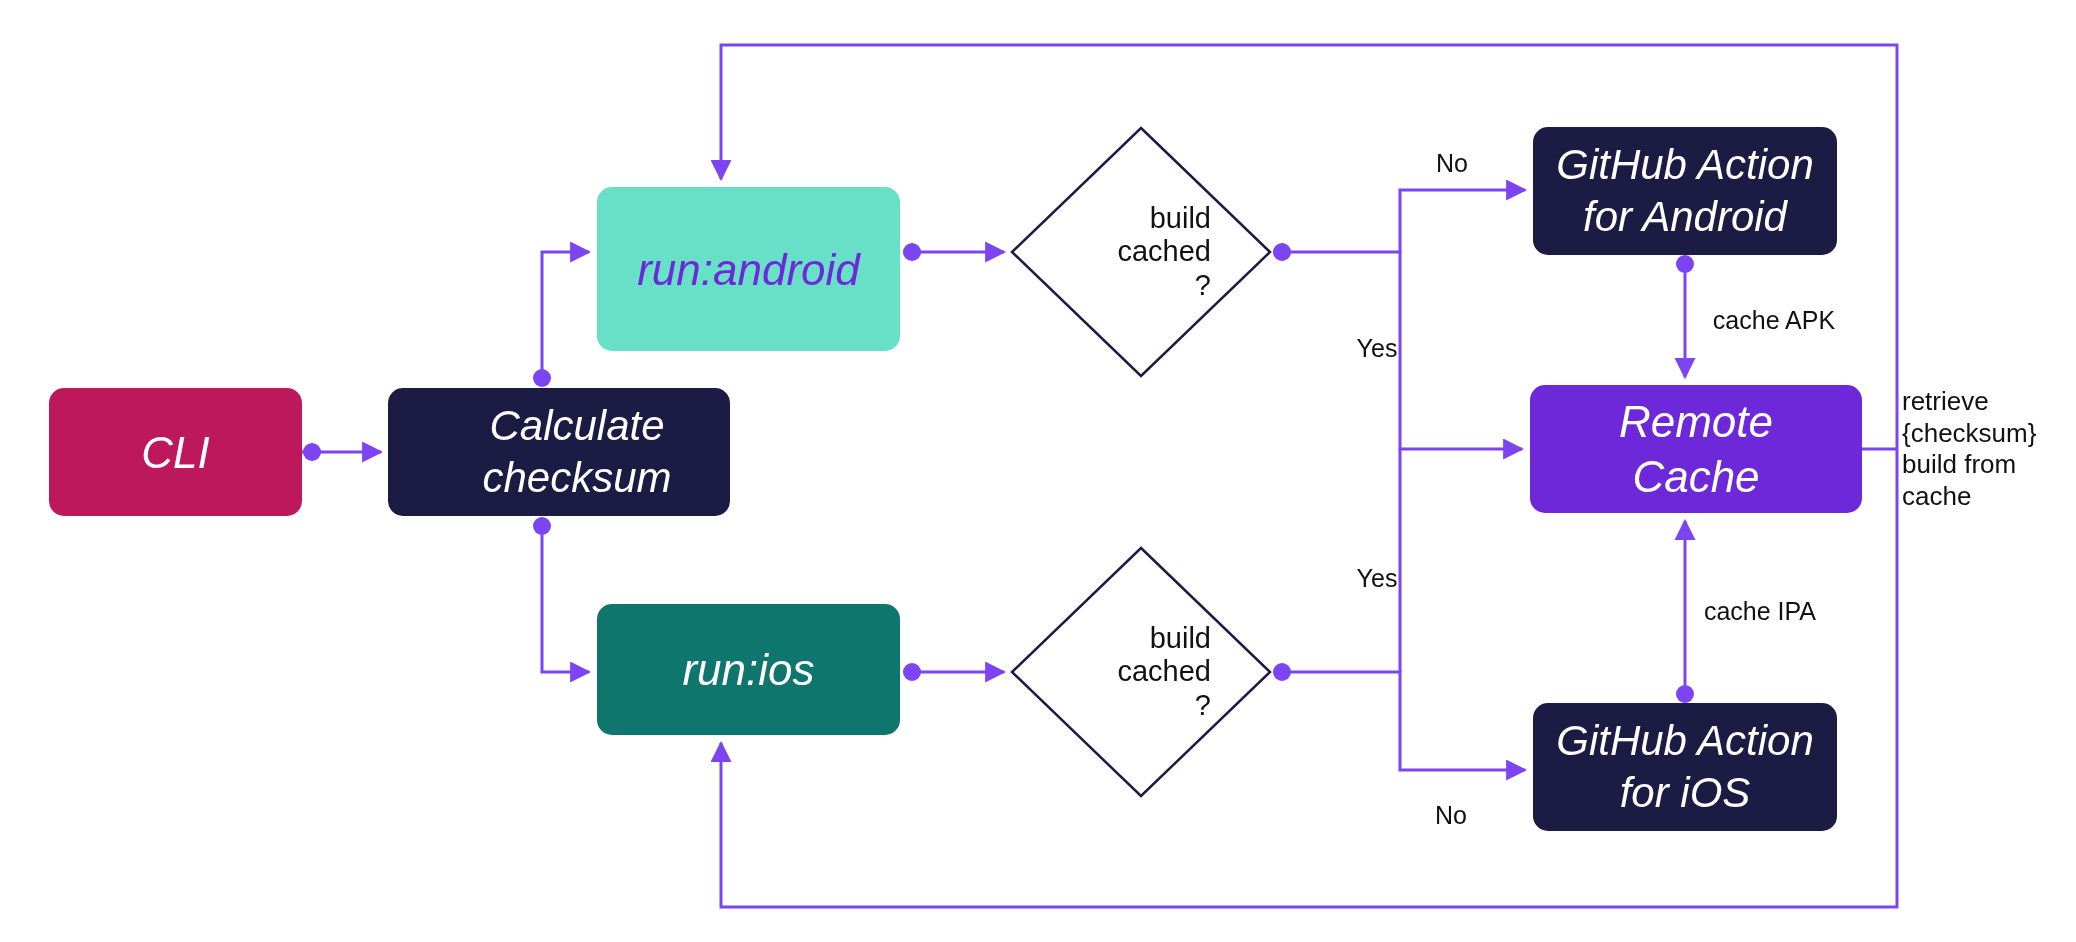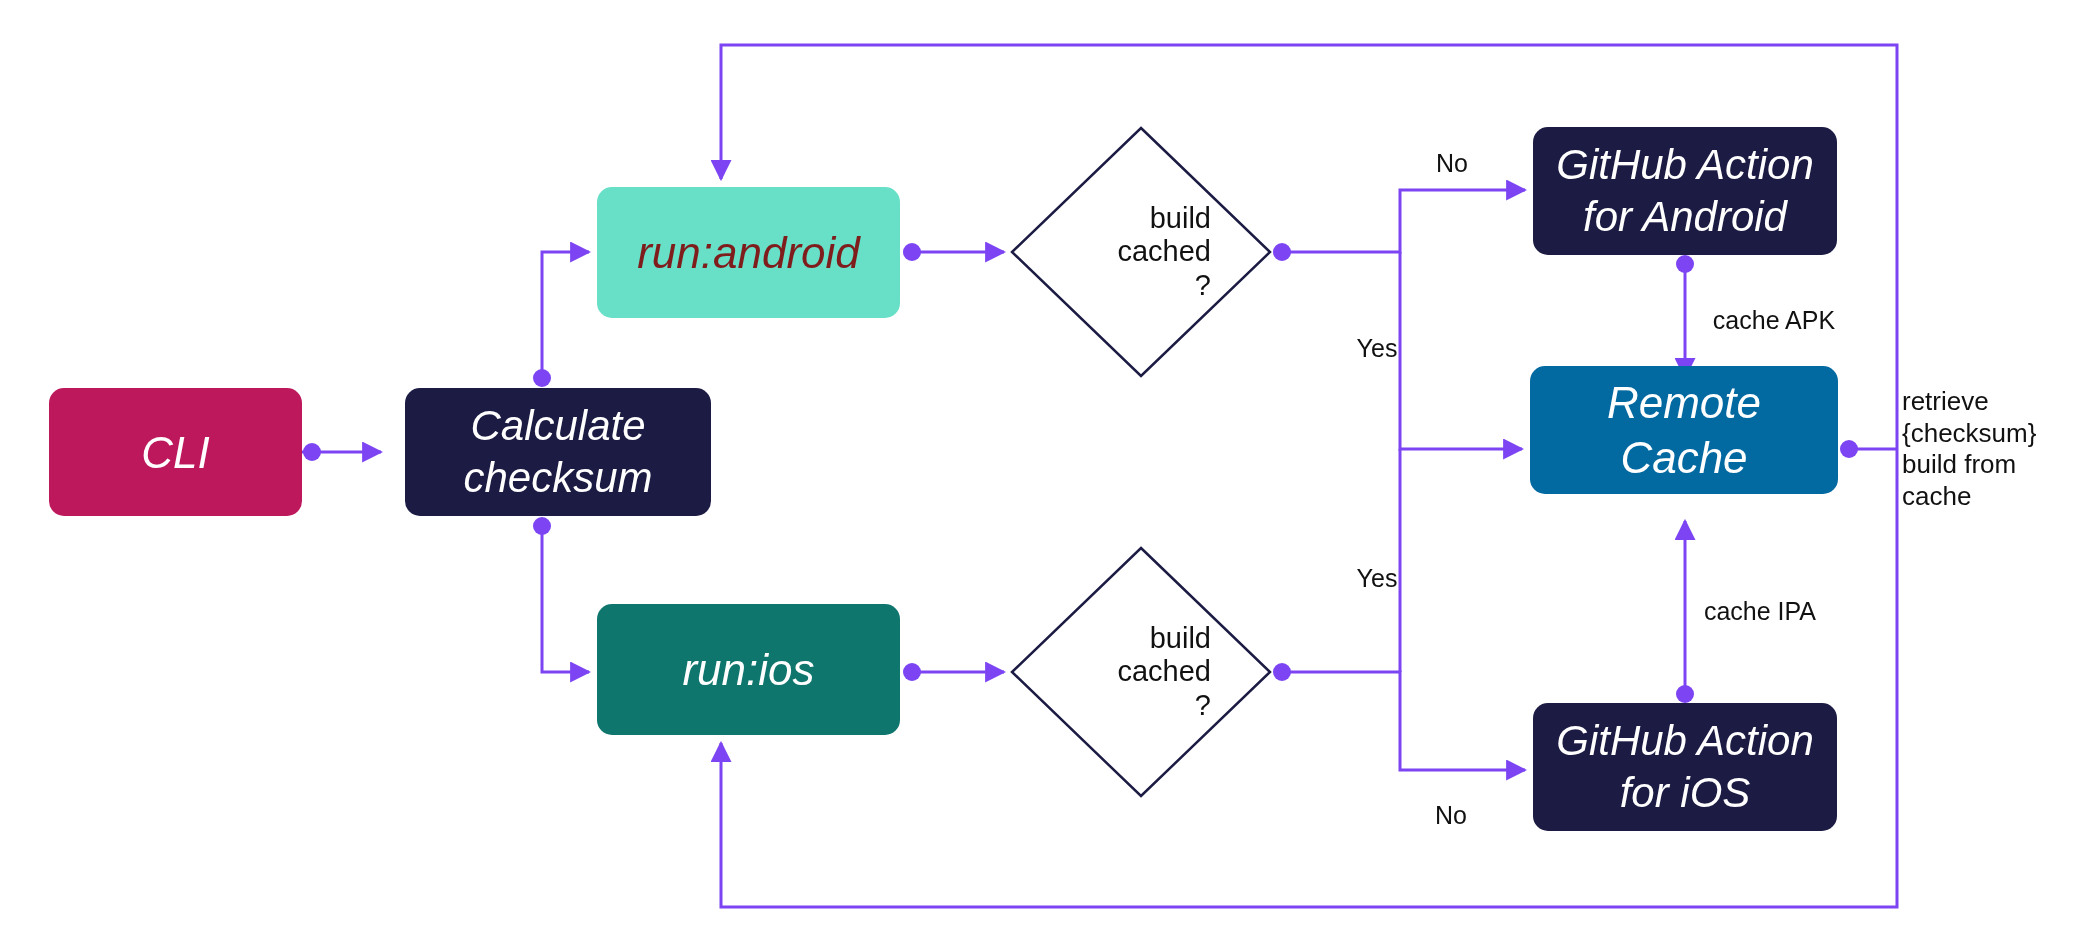--- a/index.html
+++ b/index.html
@@ -26,25 +26,25 @@
     text-align: center;
     border-radius: 15px;
     font-size: 44px;
     font-weight: 500;
     line-height: 1.25;
     white-space: pre-line;
     color: #ffffff;
     font-style: italic;
   }
   .node-cli            { left: 49px;   top: 388px; width: 253px; height: 128px; background: #be185d; }
-  .node-calc           { left: 405px;  top: 388px; width: 306px; height: 128px; background: #1b1b43; font-size: 42px; }
-  .node-run-android    { left: 597px;  top: 187px; width: 303px; height: 131px; background: #68dfc7; color: #7f1d1d; }
+  .node-calc           { left: 388px;  top: 388px; width: 306px; height: 128px; background: #1b1b43; font-size: 42px; padding-left: 36px; }
+  .node-run-android    { left: 597px;  top: 187px; width: 303px; height: 164px; background: #68dfc7; color: #6d28d9; }
   .node-run-ios        { left: 597px;  top: 604px; width: 303px; height: 131px; background: #0f766e; }
   .node-gha-android    { left: 1533px; top: 127px; width: 304px; height: 128px; background: #1b1b43; font-size: 42px; }
-  .node-remote-cache   { left: 1530px; top: 366px; width: 308px; height: 128px; background: #0369a1; }
+  .node-remote-cache   { left: 1530px; top: 385px; width: 332px; height: 128px; background: #6d28d9; }
   .node-gha-ios        { left: 1533px; top: 703px; width: 304px; height: 128px; background: #1b1b43; font-size: 42px; }
   .diamond-label {
     position: absolute;
     z-index: 2;
     transform: translate(-50%, -50%);
     width: 140px;
     text-align: right;
     white-space: pre-line;
     font-size: 29px;
     line-height: 1.15;

